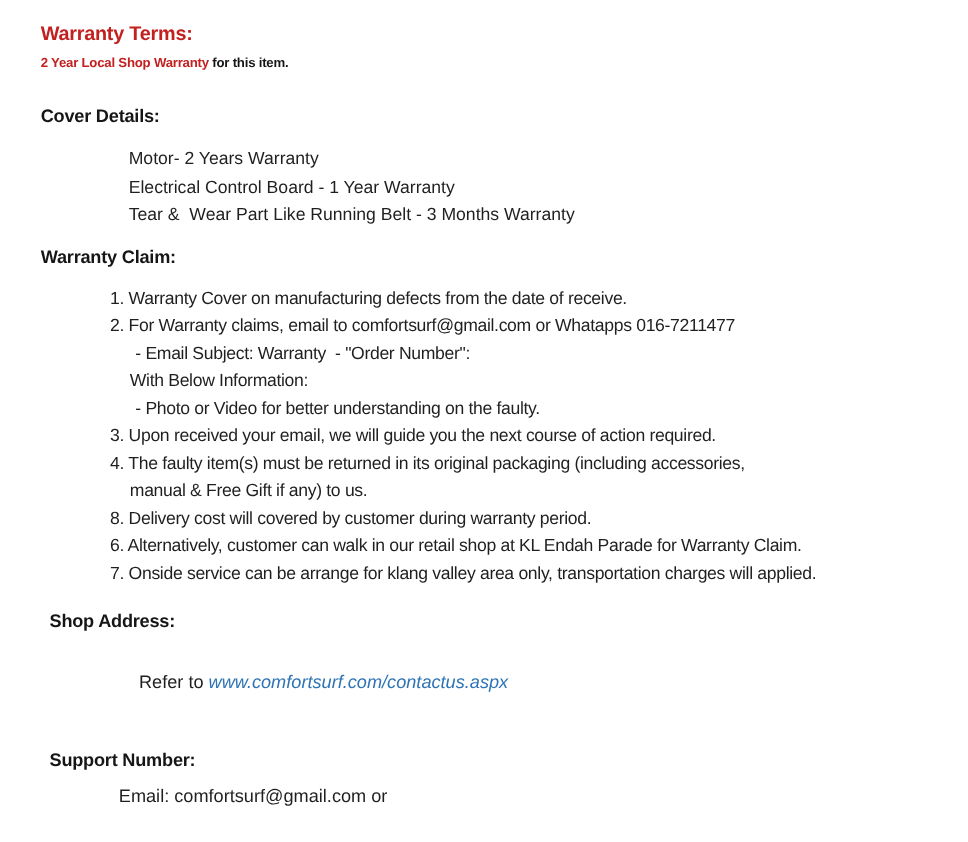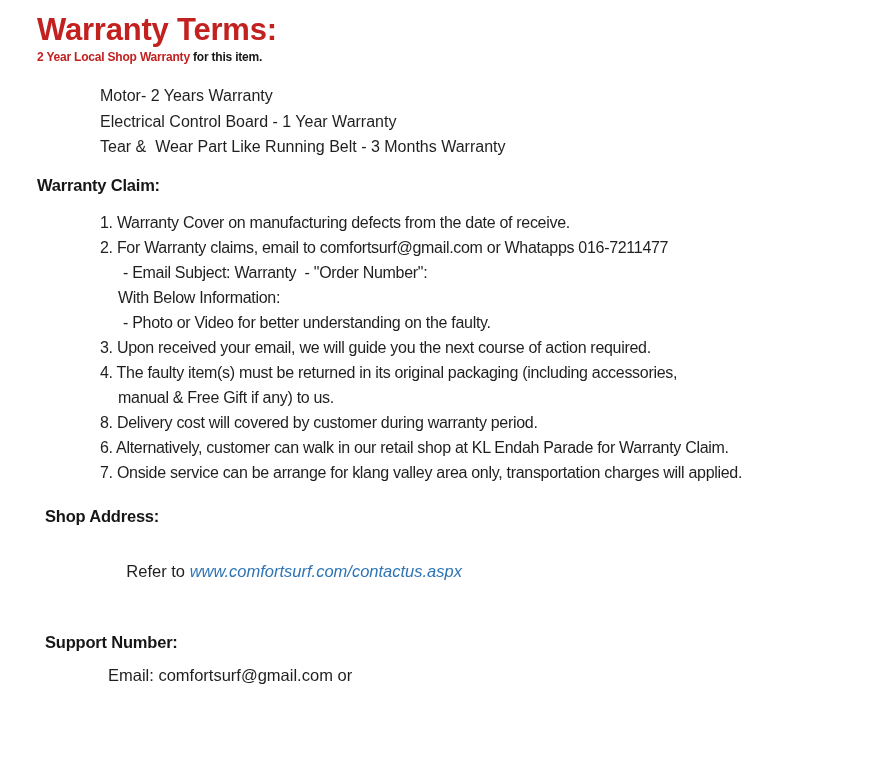--- a/index.html
+++ b/index.html
@@ -14,21 +14,21 @@
     background: #ffffff;
     overflow: hidden;
     font-family: "Liberation Sans", sans-serif;
     color: #1f1f1f;
     padding-left: 37px;
     box-sizing: border-box;
   }
   .doc-title {
     margin: 0;
     padding-top: 14px;
-    font-size: 31px;
+    font-size: 18px;
     line-height: 32px;
     font-weight: bold;
     color: #c32020;
     letter-spacing: -0.2px;
   }
   .subtitle {
     font-size: 12px;
     line-height: 22px;
     font-weight: bold;
     letter-spacing: -0.2px;
@@ -44,21 +44,21 @@
     color: #161616;
     letter-spacing: -0.2px;
   }
   .h-cover   { margin-top: 27px; }
   .h-claim   { margin-top: 14px; }
   .h-shop    { margin-top: 20px; margin-left: 8px; }
   .h-support { margin-top: 24px; margin-left: 8px; }
 
   .cover-list {
     margin-top: 15px;
-    margin-left: 63px;
+    margin-left: 80px;
   }
   .cover-list .line {
     font-size: 16px;
     line-height: 25.5px;
   }
   .claim-list {
     margin-top: 14px;
     margin-left: 63px;
   }
   .claim-list .line {
@@ -99,20 +99,21 @@
 <body>
 
 <div class="page">
 
   <div class="doc-title">Warranty Terms:</div>
 
   <div class="subtitle">
     <span class="red">2 Year Local Shop Warranty</span><span> for this item.</span>
   </div>
 
+  <div class="section-heading h-cover">Cover Details:</div>
 
   <div class="cover-list">
       <div class="line ind0">Motor- 2 Years Warranty</div>
       <div class="line ind0">Electrical Control Board - 1 Year Warranty</div>
       <div class="line ind0">Tear &amp;  Wear Part Like Running Belt - 3 Months Warranty</div>
     </div>
 
   <div class="section-heading h-claim">Warranty Claim:</div>
 
   <div class="claim-list">

